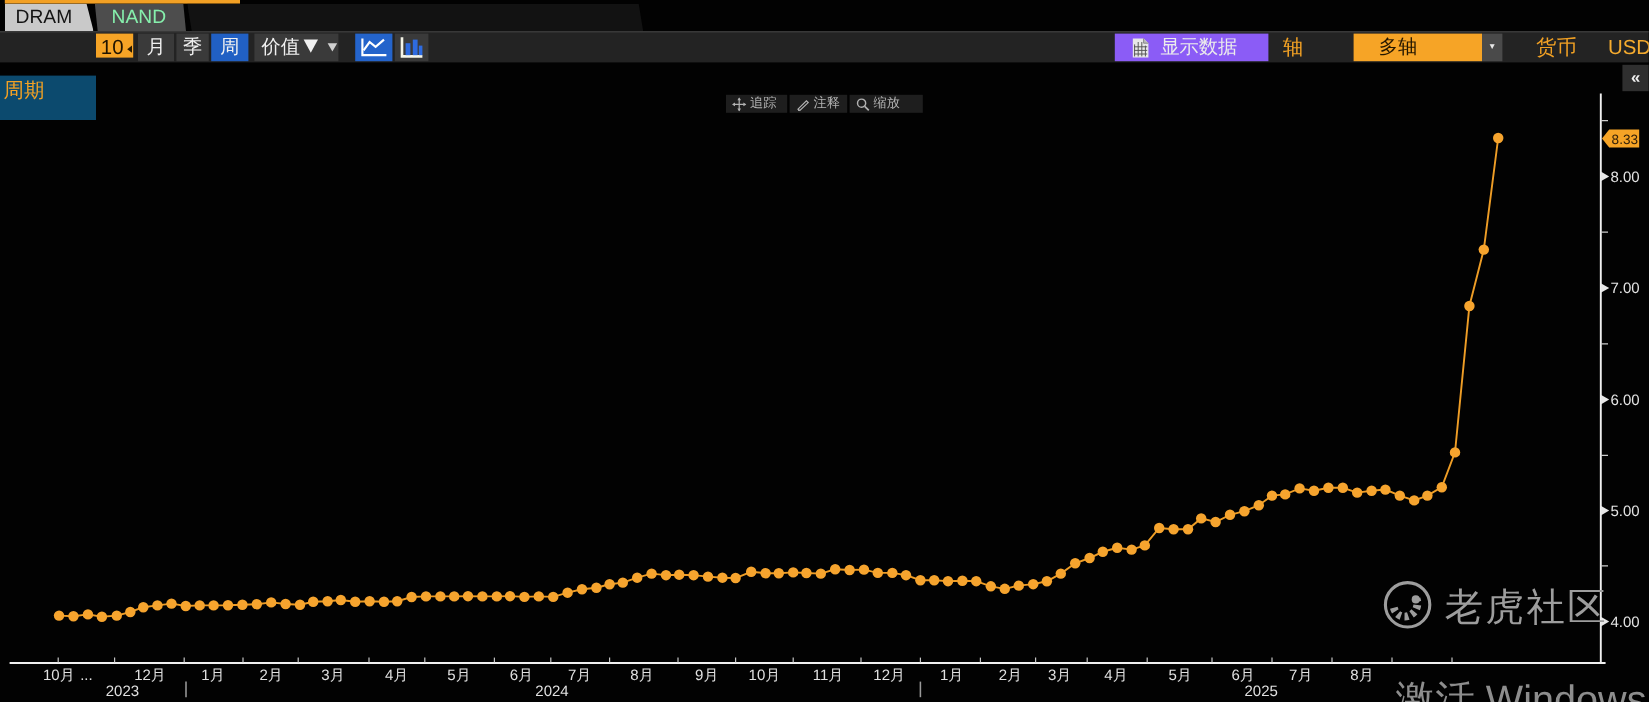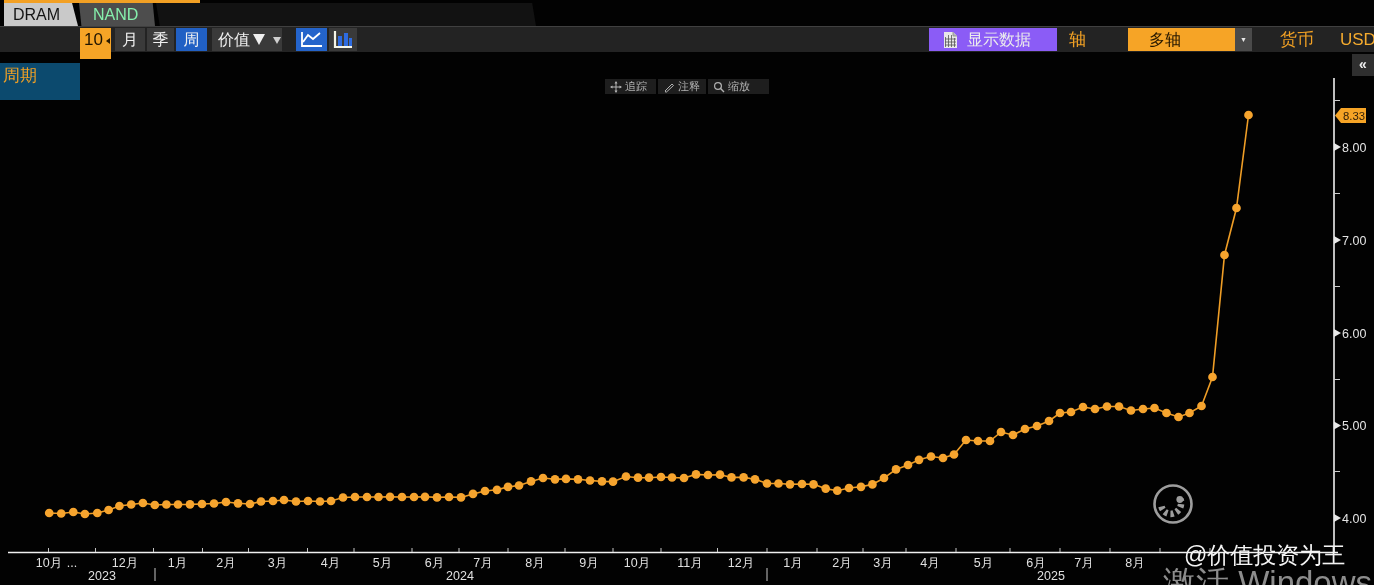--- a/index.html
+++ b/index.html
@@ -7,21 +7,21 @@
 #root{position:absolute;left:0;top:0;width:1374px;height:585px;background:#020202;}
 .abs{position:absolute;}
 
 #topstrip{left:4px;top:0;width:196px;height:3px;background:#f2a024;}
 #tabdram{left:4px;top:3px;width:74px;height:23px;background:#c9c9c9;clip-path:polygon(0 0,92% 0,100% 100%,0 100%);color:#141414;font-size:16px;line-height:23px;text-align:left;padding-left:9px;box-sizing:border-box;}
 #tabnand{left:79px;top:3px;width:76px;height:23px;background:#4d4d4d;clip-path:polygon(0 0,97% 0,100% 100%,3.2% 100%);color:#86efac;font-size:16px;line-height:23px;padding-left:14px;box-sizing:border-box;}
 #tabwedge{left:156px;top:3px;width:380px;height:23px;background:#121212;clip-path:polygon(0 0,99% 0,100% 100%,1% 100%);}
 
 #tbrow{left:0;top:26px;width:1374px;height:26px;background:#232323;border-top:1px solid #404040;box-sizing:border-box;}
 #tbleft{left:0;top:27px;width:80px;height:37px;background:#0c4a6e;color:#f2a124;font-size:17px;line-height:25px;padding-left:3px;box-sizing:border-box;margin-top:36px;}
-#box10{left:80px;top:28px;width:31px;height:31px;background:#f6a426;color:#201400;font-size:17px;line-height:23px;text-align:left;padding-left:4px;box-sizing:border-box;}
+#box10{left:80px;top:28px;width:31px;height:20px;background:#f6a426;color:#201400;font-size:17px;line-height:23px;text-align:left;padding-left:4px;box-sizing:border-box;}
 #box10 .spin{position:absolute;right:1px;top:10px;width:0;height:0;border-right:4px solid #2a1a00;border-top:3px solid transparent;border-bottom:3px solid transparent;}
 .tbbtn{top:28px;height:23px;background:#3a3a3a;color:#f0f0f0;font-size:16px;line-height:23px;text-align:center;}
 #btnM{left:115px;width:30px;}
 #btnQ{left:147px;width:27px;}
 #btnW{left:176px;width:31px;background:#2160c4;}
 #btnV{left:212px;width:70px;text-align:left;padding-left:6px;box-sizing:border-box;white-space:nowrap;overflow:hidden;}
 #btnV .tri1{display:inline-block;width:0;height:0;border-left:6px solid transparent;border-right:6px solid transparent;border-top:11px solid #f0f0f0;margin-left:3px;}
 #btnV .tri2{display:inline-block;width:0;height:0;border-left:4.5px solid transparent;border-right:4.5px solid transparent;border-top:7px solid #d0d0d0;margin-left:8px;vertical-align:1px;}
 #btnLine{left:296px;width:31px;background:#2464cb;}
 #btnBar{left:329px;width:28px;}
@@ -327,15 +327,15 @@
         <line x1="7.6" y1="7.6" x2="11" y2="11" stroke="#b2b2b2" stroke-width="1.4"></line>
       </svg>
       <span>缩放</span>
     </div>
 
   <div id="wmlogo" class="abs"><svg width="42" height="42" viewBox="0 0 42 42">
         <circle cx="21" cy="21" r="18.5" fill="none" stroke="#9d9d9d" stroke-width="2.6"></circle>
         <path d="M9.5 23.5 C11 29.5 17 32.5 22.5 30 C28 27.5 30.5 21.5 28.5 16" fill="none" stroke="#9d9d9d" stroke-width="6.5" stroke-dasharray="3.2,3"></path>
         <circle cx="27.8" cy="16.5" r="3.4" fill="#9d9d9d"></circle>
       </svg></div>
-  <div id="wmuser" class="abs">@价值投资为王</div>
+  <div id="wmtiger" class="abs">老虎社区</div>
   <div id="wmwin" class="abs">激活 Windows</div>
 </div>
 
 </body></html>

